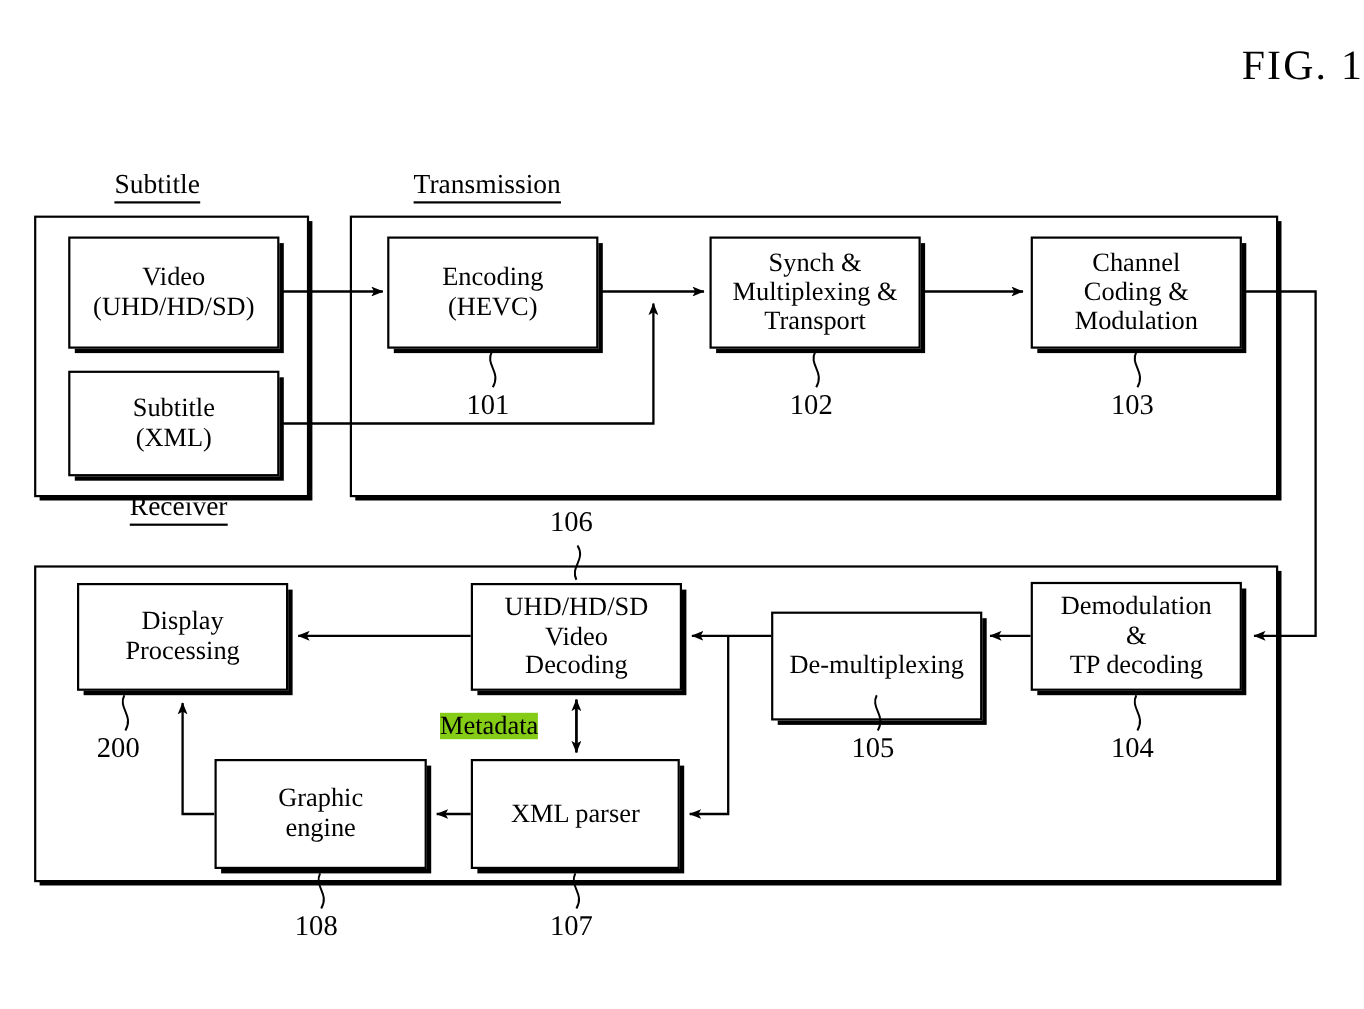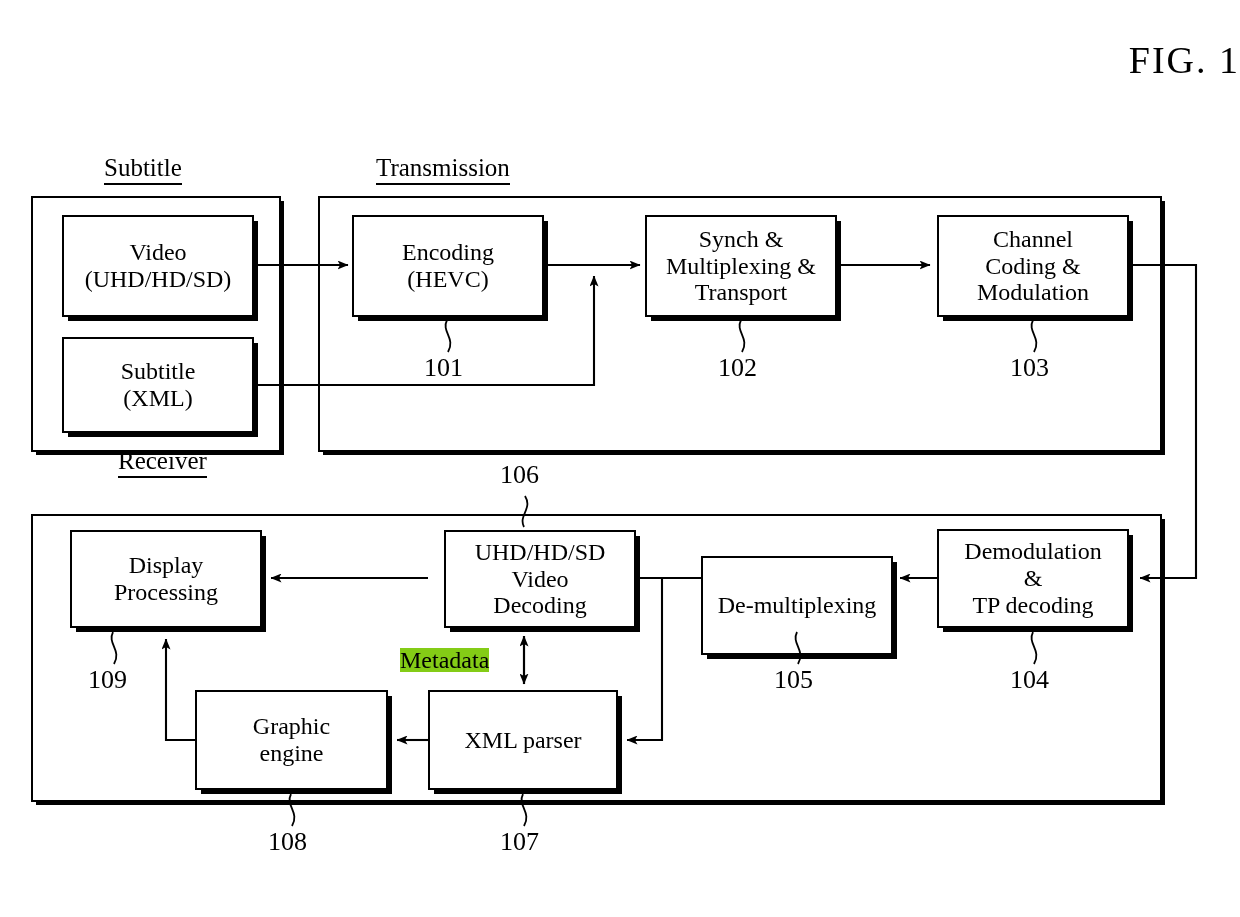--- a/index.html
+++ b/index.html
@@ -198,23 +198,23 @@
     </span>
   </div>
   <div class="ref-num" style="left:1010px; top:355px;">103</div>
 
   <div class="block" style="left:70px; top:530px; width:192px; height:98px;">
     <span class="lbl">
       <span>Display</span><br>
       <span>Processing</span>
     </span>
   </div>
-  <div class="ref-num" style="left:88px; top:667px;">109</div>
-
-  <div class="block" style="left:444px; top:530px; width:192px; height:98px;">
+  <div class="ref-num" style="left:88px; top:667px;">200</div>
+
+  <div class="block" style="left:428px; top:530px; width:192px; height:98px;">
     <span class="lbl">
       <span>UHD/HD/SD</span><br>
       <span>Video</span><br>
       <span>Decoding</span>
     </span>
   </div>
   <div class="ref-num" style="left:500px; top:462px;">106</div>
 
   <div class="block" style="left:701px; top:556px; width:192px; height:99px;">
     <span class="lbl">

